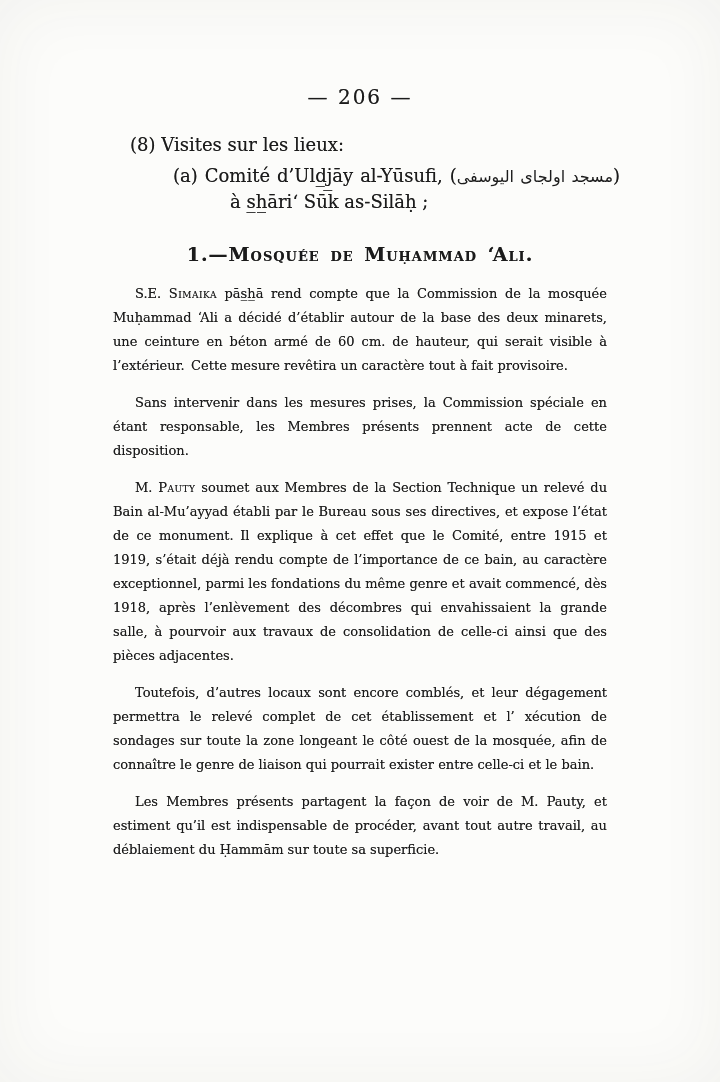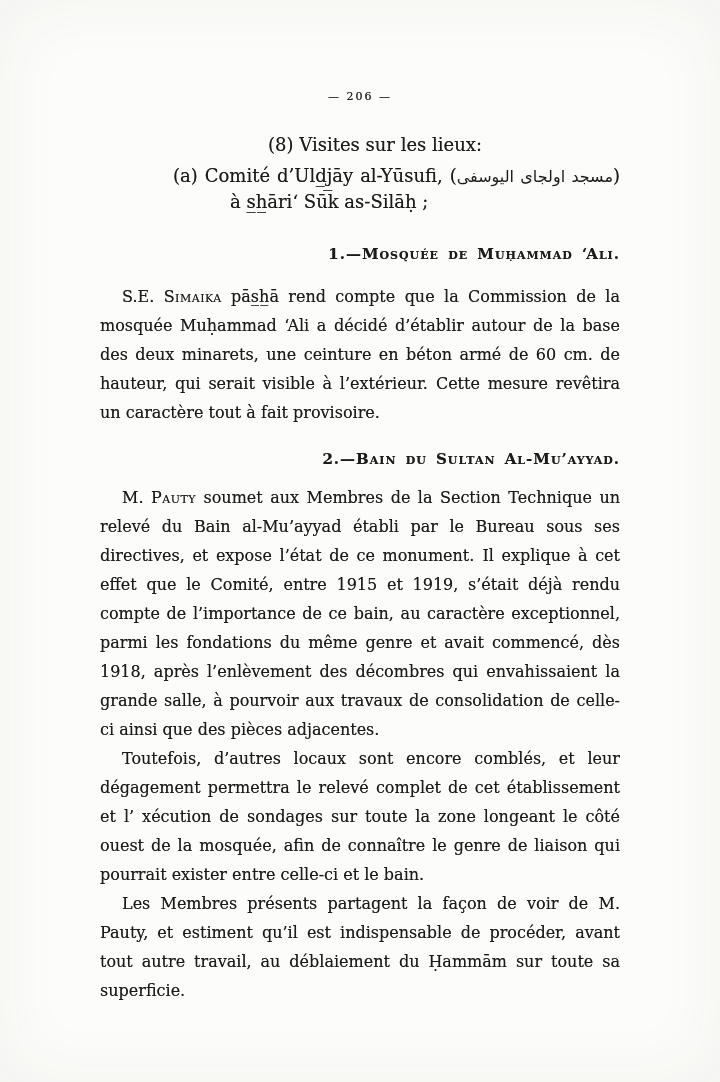--- a/index.html
+++ b/index.html
@@ -13,84 +13,83 @@
   .sheet {
     width: 720px; height: 1082px;
     box-sizing: border-box;
     padding: 86px 100px 0 100px;
     background: #fcfcfa;
     box-shadow: inset 0 0 70px rgba(60,50,30,0.05);
     text-shadow: 0 0 0.5px rgba(0,0,0,0.55);
   }
   .pageno {
     text-align: center;
-    font-size: 11px;
+    font-size: 20px;
     line-height: 22px;
     letter-spacing: 2px;
     margin-bottom: 24px;
   }
   .visits-intro {
     margin-left: 30px;
     font-size: 18px;
     line-height: 25px;
     margin-bottom: 6px;
-    text-align: center;
   }
   .visit-item {
     margin-left: 130px;
     text-indent: -57px;
     font-size: 18px;
     line-height: 25px;
     text-align: justify;
   }
   .ar {
     font-family: "DejaVu Sans", sans-serif;
     font-size: 16px;
     direction: rtl;
     unicode-bidi: isolate;
     text-shadow: none;
   }
   h2.section-heading {
-    text-align: right;
+    text-align: center;
     font-variant: small-caps;
     font-weight: bold;
-    font-size: 15px;
+    font-size: 19px;
     line-height: 24px;
     letter-spacing: 1px;
     word-spacing: 3px;
     margin: 28px 0 16px 0;
   }
   h2.section-heading.second { margin: 20px 0 12px 0; }
   p.para {
-    font-size: 16px;
-    line-height: 29px;
+    font-size: 13px;
+    line-height: 24px;
     text-align: justify;
     text-indent: 22px;
-    margin: 0;
+    margin: 13px;
   }
   .sc { font-variant: small-caps; letter-spacing: 0.5px; }
 </style>
 </head>
 <body>
 
 <div class="sheet">
 
   <div class="pageno">— 206 —</div>
 
   <div class="visits-intro">(8) Visites sur les lieux:</div>
 
   <div class="visit-item"><span>(a) Comité d’Uld̲j̲āy al-Yūsufi, (</span><span class="ar">مسجد اولجاى اليوسفى</span><span>) à s̲h̲āri‘ Sūk as-Silāḥ ;</span></div>
 
 
   <h2 class="section-heading">1.—Mosquée de Muḥammad ‘Ali.</h2>
 
   <p class="para"><span>S.E. </span><span class="sc">Simaika</span><span> pās̲h̲ā rend compte que la Commission de la mosquée Muḥammad ‘Ali a décidé d’établir autour de la base des deux minarets, une ceinture en béton armé de 60 cm. de hauteur, qui serait visible à l’extérieur. Cette mesure revêtira un caractère tout à fait provisoire.</span></p>
 
+  <p class="para"><span>Sans intervenir dans les mesures prises, la Commission spéciale en étant responsable, les Membres présents prennent acte de cette disposition.</span></p>
 
-  <h2 class="section-heading second">2.—Bain du Sultan Al-Mu’ayyad.</h2>
 
   <p class="para"><span>M. </span><span class="sc">Pauty</span><span> soumet aux Membres de la Section Technique un relevé du Bain al-Mu’ayyad établi par le Bureau sous ses directives, et expose l’état de ce monument. Il explique à cet effet que le Comité, entre 1915 et 1919, s’était déjà rendu compte de l’importance de ce bain, au caractère exceptionnel, parmi les fondations du même genre et avait commencé, dès 1918, après l’enlèvement des décombres qui envahissaient la grande salle, à pourvoir aux travaux de consolidation de celle-ci ainsi que des pièces adjacentes.</span></p>
 
   <p class="para"><span>Toutefois, d’autres locaux sont encore comblés, et leur dégagement permettra le relevé complet de cet établissement et l’ xécution de sondages sur toute la zone longeant le côté ouest de la mosquée, afin de connaître le genre de liaison qui pourrait exister entre celle-ci et le bain.</span></p>
 
   <p class="para"><span>Les Membres présents partagent la façon de voir de M. Pauty, et estiment qu’il est indispensable de procéder, avant tout autre travail, au déblaiement du Ḥammām sur toute sa superficie.</span></p>
 
 </div>
 
 </body></html>

